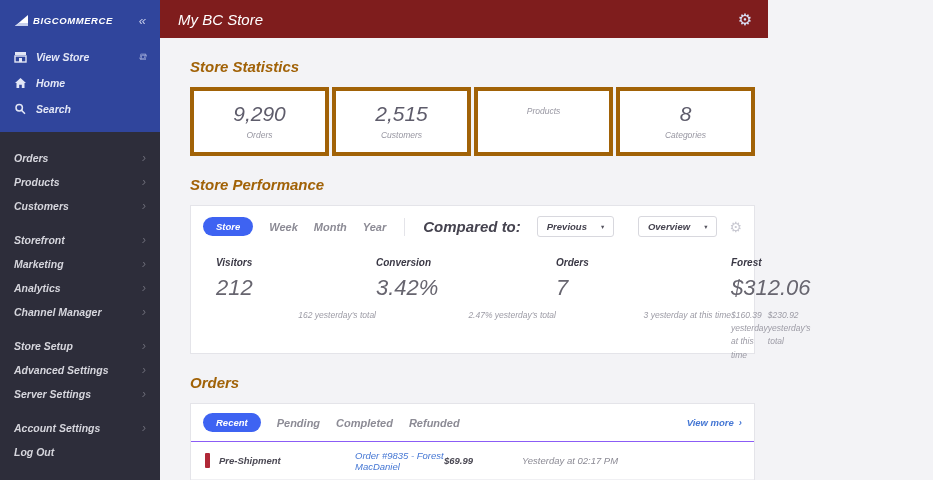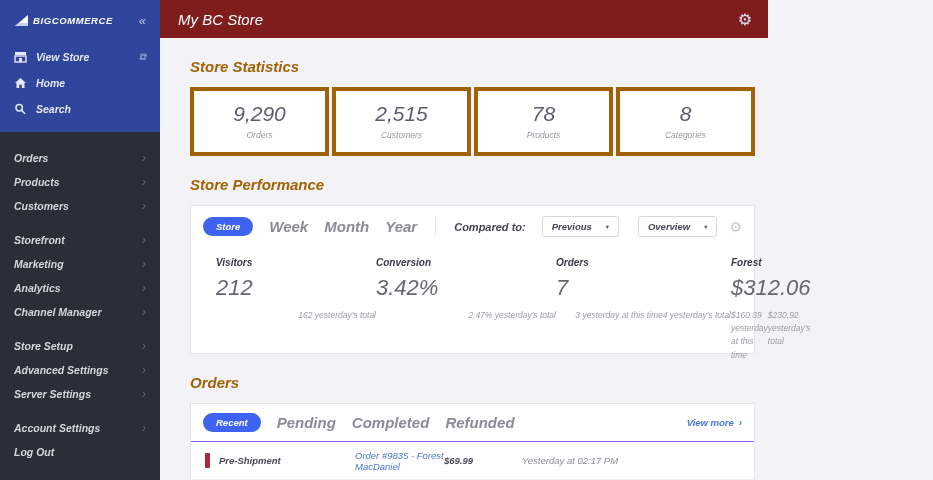--- a/index.html
+++ b/index.html
@@ -42,23 +42,23 @@
   
   .stats-row { display:grid; grid-template-columns:repeat(4,1fr); gap:3px; }
   .stat-card { background:#fff; border:4px solid #a16207; text-align:center; padding:11px 0 12px 0; }
   .stat-value { font-size:21px; color:#5e5c6b; }
   .stat-label { font-size:8.5px; color:#9897a2; margin-top:4px; }
 
   
   .card { background:#fff; border:1px solid #e4e4e9; }
   .tabrow { display:flex; align-items:center; padding:10px 12px; gap:16px; }
   .pill { background:#3e63f2; color:#fff; border-radius:11px; padding:4px 13px; font-size:9.5px; font-weight:bold; cursor:pointer; }
-  .tab { font-size:15px; color:#8c8b95; font-weight:600; cursor:pointer; }
+  .tab { font-size:11px; color:#8c8b95; font-weight:600; cursor:pointer; }
   .vsep { width:1px; height:18px; background:#e4e4e9; margin:0 2px; }
-  .cmp-label { font-size:11px; font-weight:bold; color:#45434f; }
+  .cmp-label { font-size:15px; font-weight:bold; color:#45434f; }
   .select { display:flex; align-items:center; gap:14px; border:1px solid #d8d8de; border-radius:3px; background:#fff; padding:4px 9px; font-size:9.5px; color:#45434f; font-weight:600; cursor:pointer; }
   .select .caret { font-size:6.5px; color:#55535e; }
   .tab-right { margin-left:auto; display:flex; align-items:center; gap:12px; }
   .gear-light { color:#c9c9d2; font-size:14px; cursor:pointer; }
 
   .metrics { display:grid; grid-template-columns:160px 180px 175px 1fr; padding:10px 0 16px 25px; }
   .m-label { font-size:10px; font-weight:bold; color:#3a3845; margin-bottom:7px; }
   .m-value { font-size:22px; color:#67656f; }
   .m-subs { height:28px; display:flex; justify-content:flex-end; margin-top:8px; }
   .m-sub { font-size:8.5px; color:#9c9ba5; line-height:1.55; }
@@ -194,21 +194,20 @@
       <div class="stats-row">
         <div class="stat-card">
           <div class="stat-value">9,290</div>
           <div class="stat-label">Orders</div>
         </div>
         <div class="stat-card">
           <div class="stat-value">2,515</div>
           <div class="stat-label">Customers</div>
         </div>
         <div class="stat-card">
-          <div class="stat-value">78</div>
           <div class="stat-label">Products</div>
         </div>
         <div class="stat-card">
           <div class="stat-value">8</div>
           <div class="stat-label">Categories</div>
         </div>
       </div>
 
       <h2 class="sec-heading h-perf">Store Performance</h2>
       <div class="card">
@@ -244,21 +243,20 @@
             <div class="m-value">3.42%</div>
             <div class="m-subs">
               <div class="m-sub">2.47% yesterday's total</div>
             </div>
           </div>
           <div>
             <div class="m-label">Orders</div>
             <div class="m-value">7</div>
             <div class="m-subs">
               <div class="m-sub">3 yesterday at this time</div>
-              <div class="m-sub">4 yesterday's total</div>
             </div>
           </div>
           <div>
             <div class="m-label">Forest</div>
             <div class="m-value">$312.06</div>
             <div class="m-subs">
               <div class="m-sub">$160.39 yesterday at this time</div>
               <div class="m-sub">$230.92 yesterday's total</div>
             </div>
           </div>

